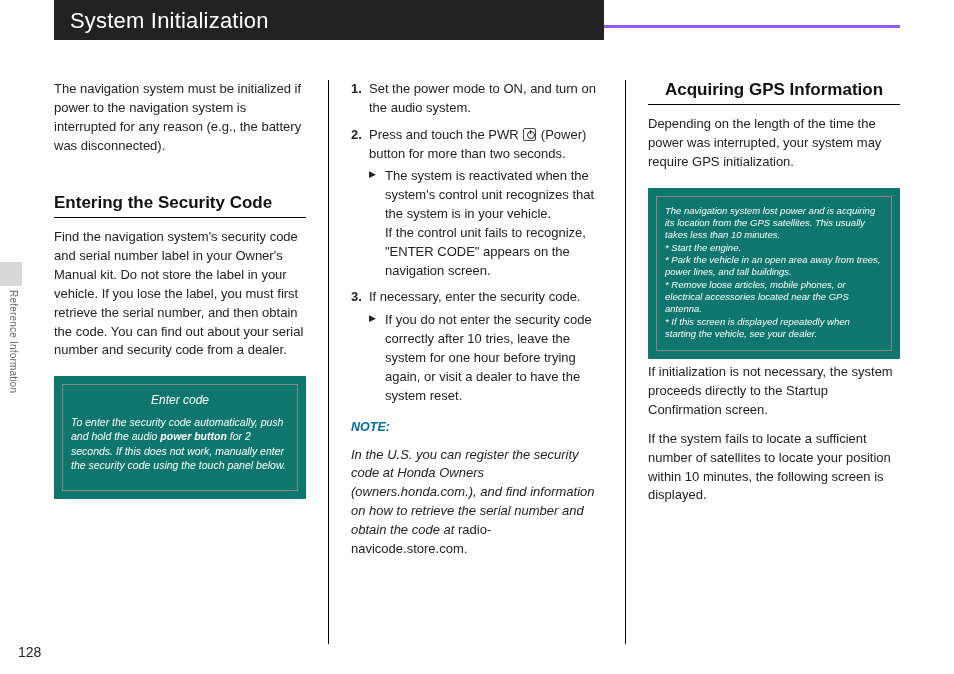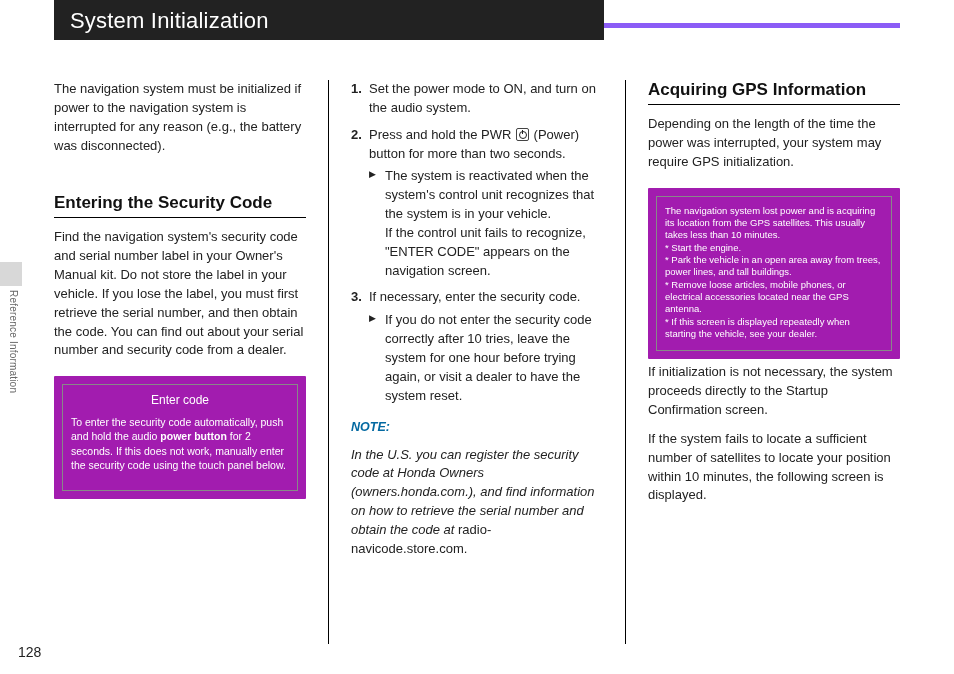--- a/index.html
+++ b/index.html
@@ -1,53 +1,53 @@
 <!DOCTYPE html>
 <html><head>
 <meta charset="utf-8">
 <style>
   * { margin: 0; padding: 0; box-sizing: border-box; }
   html, body { width: 954px; height: 674px; background: #fff; font-family: "Helvetica Neue", Arial, sans-serif; }
   .page { position: relative; width: 954px; height: 674px; }
 
   
-  .titlebar { position: absolute; left: 54px; top: 0; right: 54px; height: 28px; border-bottom: 5px solid #8b5cf6; }
+  .titlebar { position: absolute; left: 54px; top: 0; right: 54px; height: 28px; border-bottom: 3px solid #8b5cf6; }
   .titlebar-band { position: absolute; left: 0; top: 0; width: 550px; height: 40px; background: #222; color: #fff; font-size: 22px; padding: 8px 16px 0 16px; letter-spacing: .2px; }
 
   
   .side-tab { position: absolute; left: 0; top: 262px; width: 22px; height: 24px; background: #d8d8d8; }
   .side-text { position: absolute; left: 19px; top: 290px; width: 160px; transform: rotate(90deg); transform-origin: left top; font-size: 10px; color: #666; letter-spacing: .2px; }
 
   
   .pagenum { position: absolute; left: 18px; bottom: 14px; font-size: 14px; color: #222; }
 
   
   .content { position: absolute; left: 54px; top: 80px; right: 54px; bottom: 30px; display: flex; gap: 22px; }
   .col { flex: 1 1 0; display: flex; flex-direction: column; }
   .seprule { width: 1px; background: #000; align-self: stretch; }
 
   p { font-size: 13px; line-height: 1.45; color: #222; margin-bottom: 10px; }
 
   h2 { font-size: 17px; font-weight: 700; color: #111; border-bottom: 1.5px solid #000; padding-bottom: 4px; margin: 14px 0 10px 0; }
   .col:first-child h2:first-of-type { margin-top: 28px; }
-  .col:last-child h2:first-of-type { margin-top: 0; }
+  .col:last-child h2:first-of-type { margin-top: 0; text-align: center; }
 
   
   ol { list-style: none; padding: 0; }
   ol > li { position: relative; padding-left: 18px; font-size: 13px; line-height: 1.45; color: #222; margin-bottom: 8px; }
   ol > li .num { position: absolute; left: 0; top: 0; font-weight: 700; }
   .sub { position: relative; padding-left: 16px; margin-top: 4px; }
   .sub::before { content: "▶"; position: absolute; left: 0; top: 1px; font-size: 9px; color: #222; }
 
   .note-head { font-size: 12.5px; font-style: italic; font-weight: 700; color: #0369a1; margin-top: 4px; }
   .note-body { font-size: 13px; font-style: italic; line-height: 1.45; color: #222; }
   .note-body .non-italic { font-style: normal; }
 
   
-  .screen { background: #a21caf; color: #fff; border-radius: 1px; padding: 8px; margin: 6px 0 4px 0; }
+  .screen { background: #0f766e; color: #fff; border-radius: 1px; padding: 8px; margin: 6px 0 4px 0; font-style: italic; }
   .screen-inner { border: 1.5px solid #888; padding: 8px 8px 18px 8px; }
   .screen-title { text-align: center; font-size: 12px; margin-bottom: 8px; }
   .screen-text { font-size: 10.5px; line-height: 1.35; }
   .screen-text .bold { font-weight: 700; text-align: right; }
 
   .screen2 .screen-text { font-size: 9.5px; line-height: 1.3; }
   .screen2 .screen-inner { padding: 8px 8px 10px 8px; }
 
   .pwr-icon { display: inline-block; width: 13px; height: 13px; border: 1px solid #444; border-radius: 2px; vertical-align: -2px; margin: 0 1px; position: relative; }
   .pwr-icon::before { content: ""; position: absolute; left: 2.5px; top: 2.5px; width: 6px; height: 6px; border: 1px solid #222; border-radius: 50%; }
@@ -89,21 +89,21 @@
     <div class="seprule"></div>
 
     <div class="col">
       <ol>
         <li>
           <span class="num">1.</span>
           <span>Set the power mode to ON, and turn on the audio system.</span>
         </li>
         <li>
           <span class="num">2.</span>
-          <span>Press and hold the PWR </span><span class="pwr-icon"></span><span> (Power) button for more than two seconds.</span>
+          <span>Press and touch the PWR </span><span class="pwr-icon"></span><span> (Power) button for more than two seconds.</span>
           <div class="sub">
             <span>The system is reactivated when the system's control unit recognizes that the system is in your vehicle.</span><br>
             <span>If the control unit fails to recognize, "ENTER CODE" appears on the navigation screen.</span>
           </div>
         </li>
         <li>
           <span class="num">3.</span>
           <span>If necessary, enter the security code.</span>
           <div class="sub">If you do not enter the security code correctly after 10 tries, leave the system for one hour before trying again, or visit a dealer to have the system reset.</div>
         </li>

